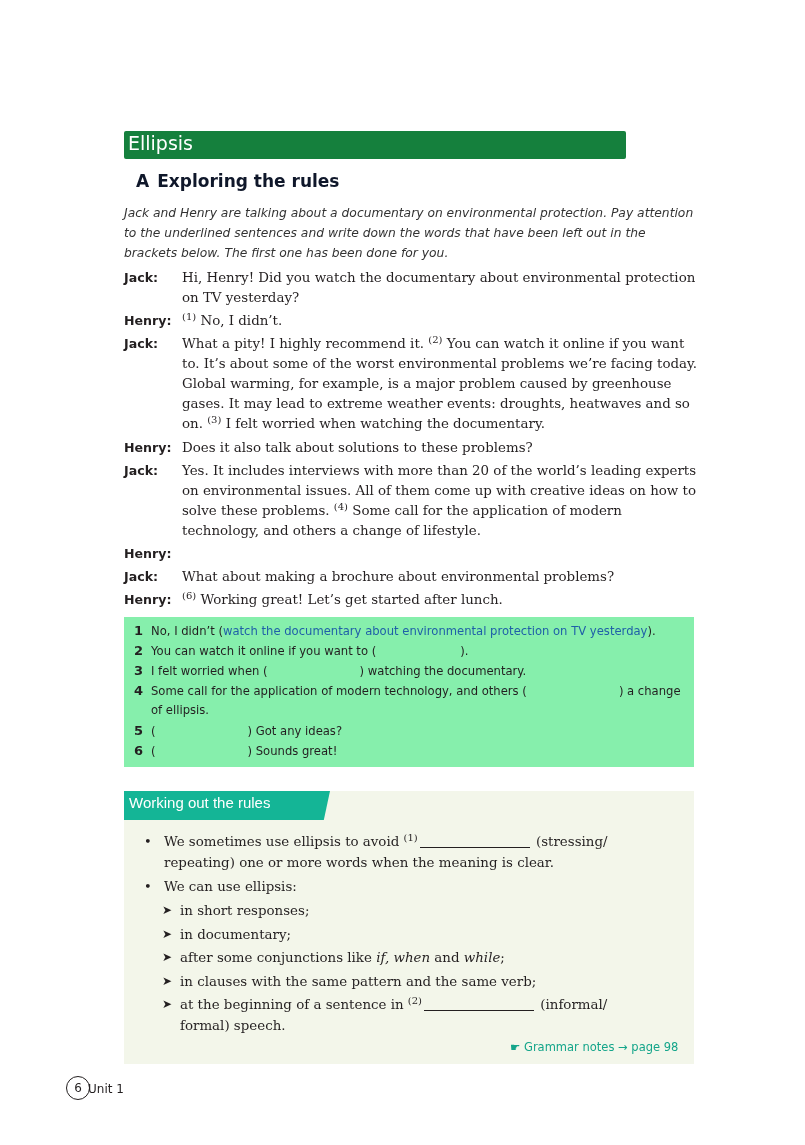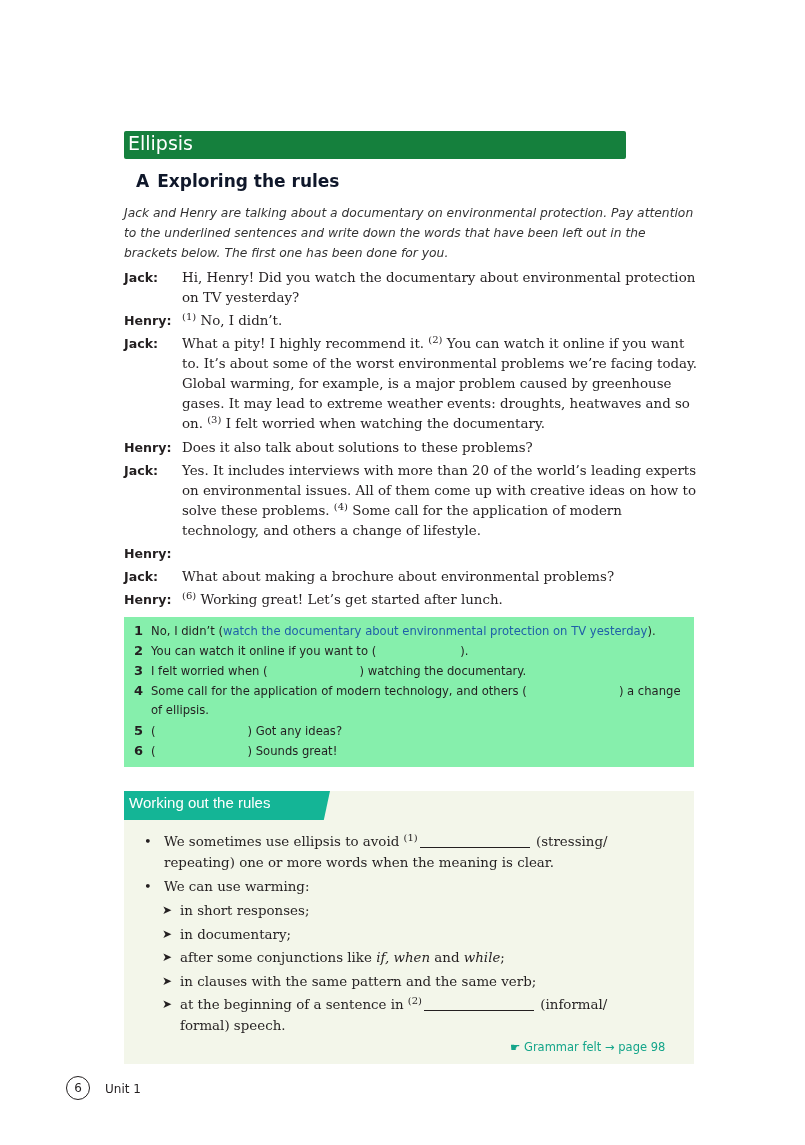--- a/index.html
+++ b/index.html
@@ -72,21 +72,21 @@
     position: absolute; left: 510px; top: 1040px;
     font-family: "DejaVu Sans", sans-serif; font-size: 11.5px; color: #14a58a;
   }
 
   .page-num {
     position: absolute; left: 66px; top: 1076px; width: 22px; height: 22px;
     border: 1.6px solid #231f20; border-radius: 50%;
     font-family: "DejaVu Sans", sans-serif; font-size: 12px; text-align: center; line-height: 22px;
   }
   .unit-label {
-    position: absolute; left: 105px; top: 1082px;
+    position: absolute; left: 88px; top: 1082px;
     font-family: "DejaVu Sans", sans-serif; font-size: 12px; color: #231f20;
   }
 </style>
 </head>
 <body>
 
 <div class="page">
 
 
   <div class="section-bar">
@@ -161,21 +161,21 @@
   </div>
 
   <div class="rules-list">
     <div class="bullet">
       <span class="dot">•</span>
       <span>We sometimes use ellipsis to avoid </span><sup>(1)</sup><span class="blank"></span><span> (stressing/</span>
       <span style="display:block">repeating) one or more words when the meaning is clear.</span>
     </div>
     <div class="bullet">
       <span class="dot">•</span>
-      <span>We can use warming:</span>
+      <span>We can use ellipsis:</span>
     </div>
     <div class="sub">
       <span class="arr">➤</span><span>in short responses;</span>
     </div>
     <div class="sub">
       <span class="arr">➤</span><span>in documentary;</span>
     </div>
     <div class="sub">
       <span class="arr">➤</span><span>after some conjunctions like </span><em>if</em><em>, </em><em>when</em><span> and </span><em>while</em><span>;</span>
     </div>
@@ -183,20 +183,20 @@
       <span class="arr">➤</span><span>in clauses with the same pattern and the same verb;</span>
     </div>
     <div class="sub">
       <span class="arr">➤</span><span>at the beginning of a sentence in </span><sup>(2)</sup><span class="blank"></span><span> (informal/</span>
       <span class="cont">formal) speech.</span>
     </div>
   </div>
 
   <div class="grammar-notes">
     <span>☛</span>
-    <span>Grammar felt</span>
+    <span>Grammar notes</span>
     <span>→</span>
     <span>page 98</span>
   </div>
 
   <div class="page-num">6</div>
   <div class="unit-label">Unit 1</div>
 </div>
 
 </body></html>

